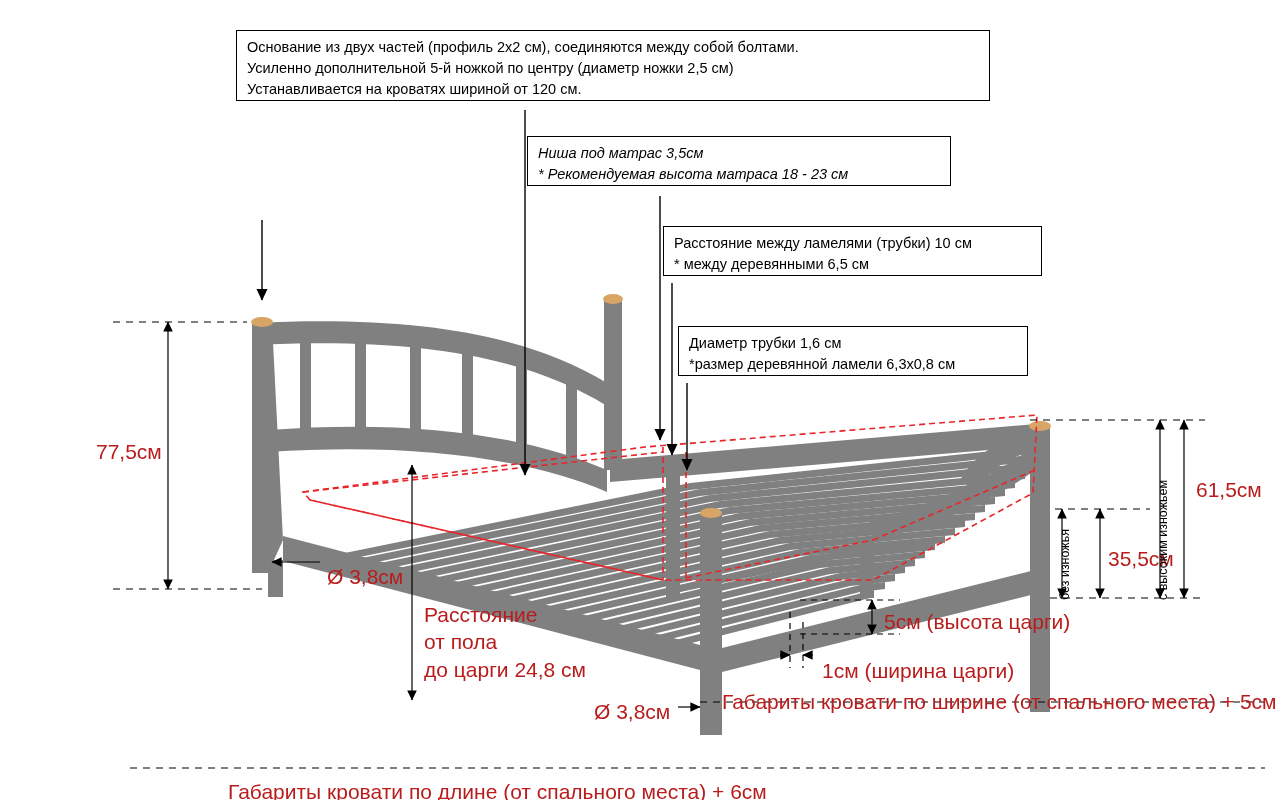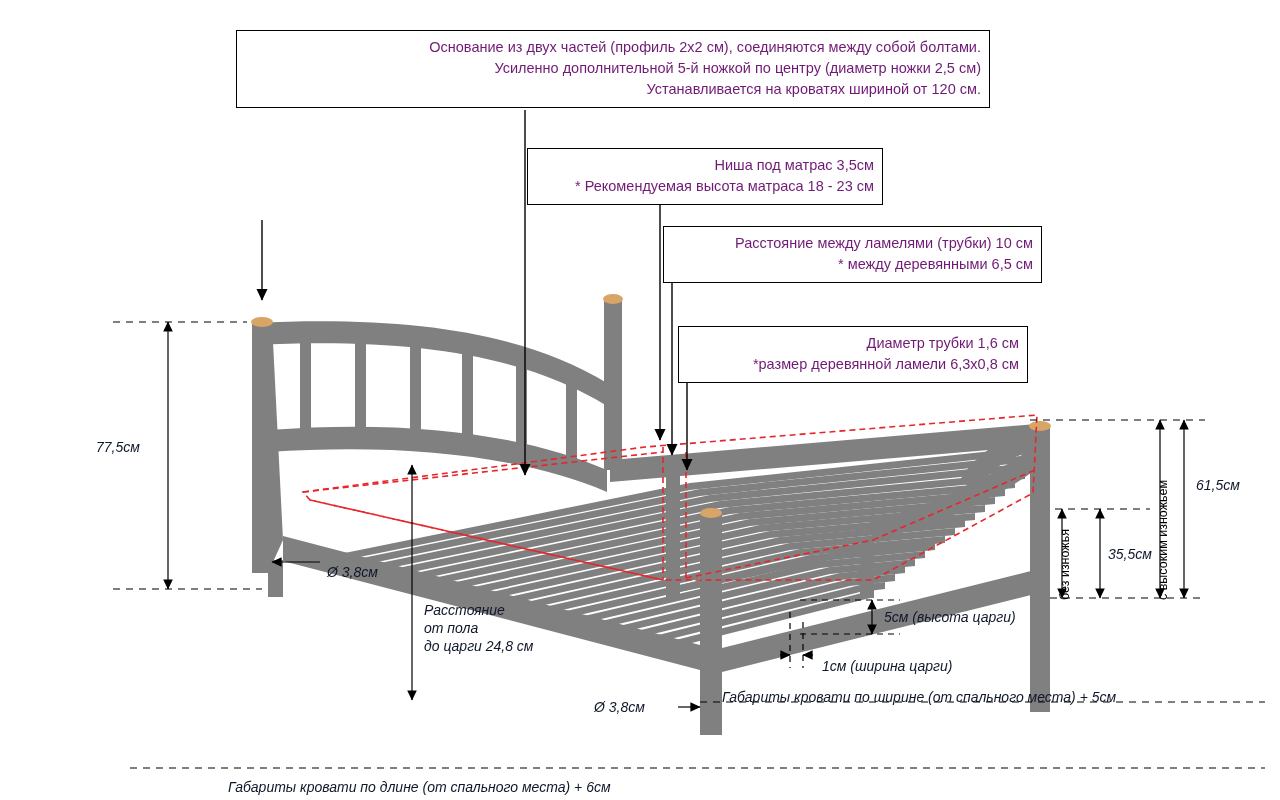--- a/index.html
+++ b/index.html
@@ -13,36 +13,34 @@
     height: 800px;
     background: #ffffff;
     font-family: "Liberation Sans", sans-serif;
     overflow: hidden;
   }
   .callout {
     position: absolute;
     border: 1px solid #000000;
     background: #ffffff;
     box-sizing: border-box;
-    padding: 6px 8px 7px 10px;
+    padding: 6px 8px 0 10px;
     font-size: 14.5px;
     line-height: 1.45;
-    color: #701a75;
+    color: #000000;
     white-space: pre;
     z-index: 40;
-    text-align: right;
   }
   .dim-label {
     position: absolute;
-    font-size: 14px;
-    color: #0f172a;
+    font-size: 21px;
+    color: #b91c1c;
     white-space: pre;
     line-height: 1.3;
     z-index: 40;
-    font-style: italic;
   }
   .vert-label {
     position: absolute;
     font-size: 12.5px;
     color: #000000;
     white-space: nowrap;
     transform-origin: 0 0;
     z-index: 40;
   }
   svg.layer {
@@ -236,21 +234,21 @@
     <g stroke="#000" stroke-width="1.2" fill="none">
       <path d="M130,768 L1265,768" stroke-dasharray="7,6"></path>
     </g>
   </svg>
 
   <div class="callout" style="left:236px; top:30px; width:754px;">Основание из двух частей (профиль 2х2 см), соединяются между собой болтами.
 Усиленно дополнительной 5-й ножкой по центру (диаметр ножки 2,5 см)
 Устанавливается на кроватях шириной от 120 см.</div>
 
 
-  <div class="callout" style="left:527px; top:148px; width:356px;">Ниша под матрас 3,5см
+  <div class="callout" style="left:527px; top:136px; width:424px;font-style:italic;">Ниша под матрас 3,5см
 * Рекомендуемая высота матраса 18 - 23 см</div>
 
   <div class="callout" style="left:663px; top:226px; width:379px;">Расстояние между ламелями (трубки) 10 см
 * между деревянными 6,5 см</div>
 
   <div class="callout" style="left:678px; top:326px; width:350px;">Диаметр трубки 1,6 см
 *размер деревянной ламели 6,3х0,8 см</div>
 
   <div class="dim-label" style="left:96px; top:438px;">77,5см</div>
 

